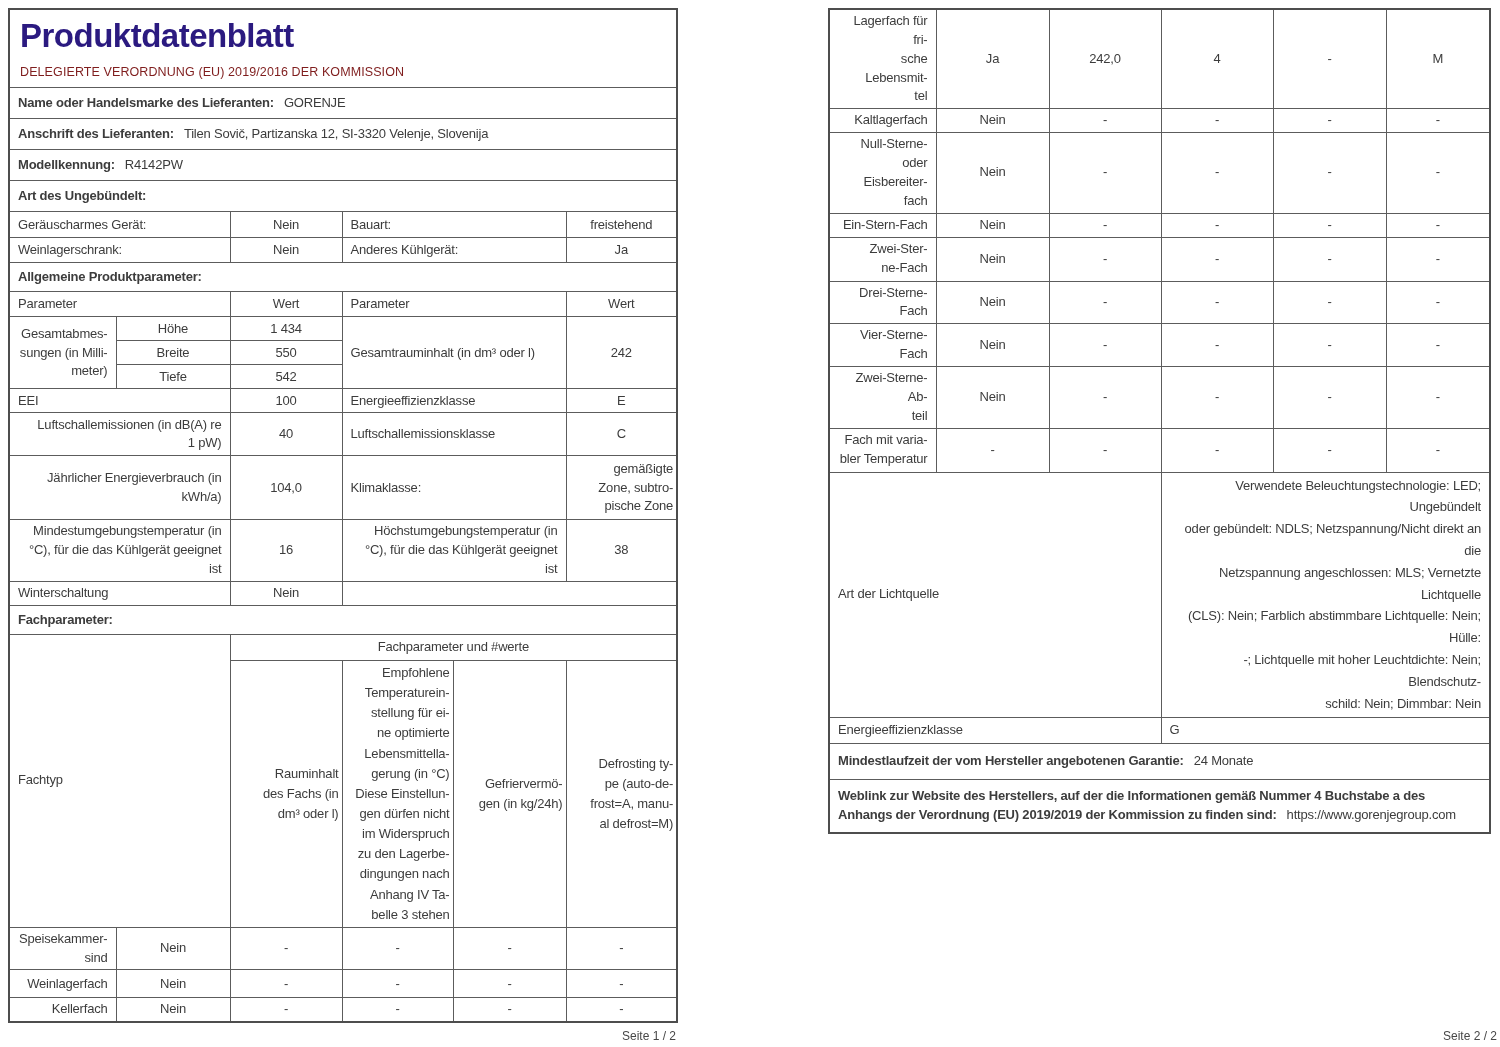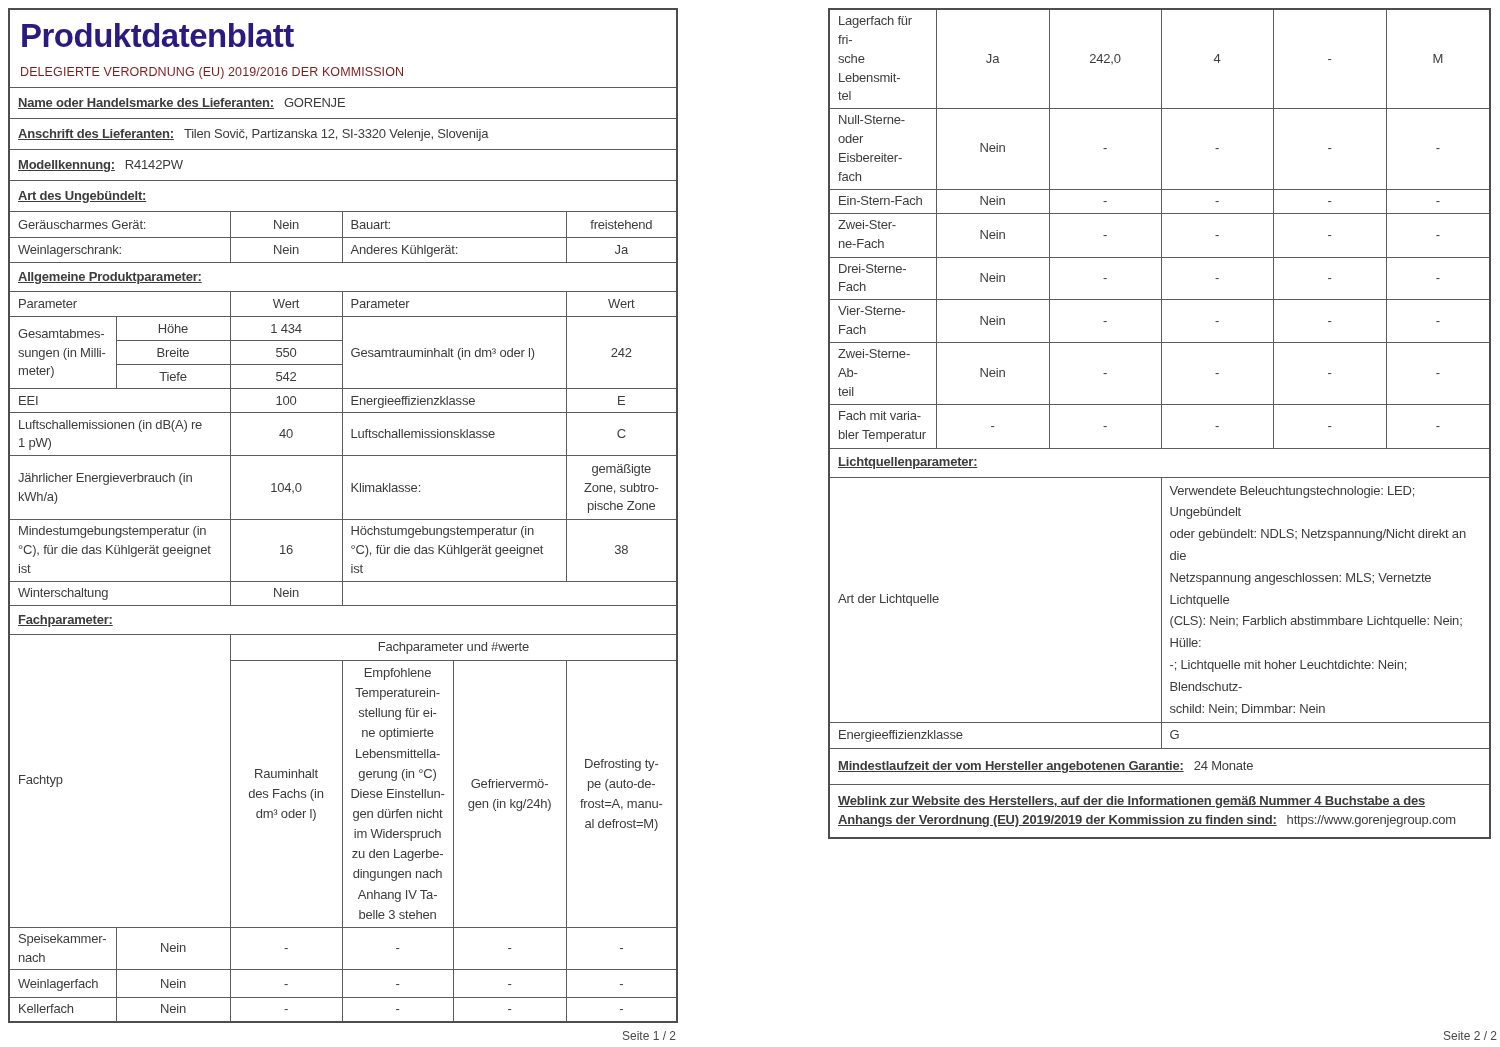--- a/index.html
+++ b/index.html
@@ -10,22 +10,22 @@
   }
   .page{position:absolute;top:8px;}
   .page-1{left:8px;width:668px;}
   .page-2{left:828px;width:661px;}
   table{border-collapse:collapse;table-layout:fixed;width:100%;border:2px solid #4d4d4d;}
   td{
     border:1px solid #5c5c5c;padding:2px 8px;font-size:13px;line-height:1.45;
     vertical-align:middle;letter-spacing:-0.2px;overflow:hidden;
   }
   .c{text-align:center;padding:2px 3px;}
-  .b{font-weight:bold;text-decoration:underline;}
-  .pre{white-space:pre-line;}
+  .b{font-weight:bold;}
+  .pre{white-space:pre-line;text-align:right;}
   .lv .val{margin-left:10px;font-weight:normal;}
   .title-cell{padding:8px 20px 6px 10px;}
   .doc-title{font-size:33px;font-weight:bold;color:#2b1a80;letter-spacing:-0.5px;line-height:1.1;}
   .doc-subtitle{font-size:12.5px;color:#7f1d1d;margin-top:9px;letter-spacing:0.1px;}
   .tall-head{line-height:1.55;}
   .light-val{line-height:1.68;}
   .footer{
     position:absolute;top:1029px;font-size:12px;color:#474747;text-align:right;letter-spacing:0;
   }
   .footer-1{left:8px;width:668px;}
@@ -186,21 +186,21 @@
       <td class="c pre tall-head">Gefriervermö-
 gen (in kg/24h)</td>
       <td class="c pre tall-head">Defrosting ty-
 pe (auto-de-
 frost=A, manu-
 al defrost=M)</td>
     </tr>
 
     <tr style="height:36px">
       <td class="pre">Speisekammer-
-nach</td>
+sind</td>
       <td class="c">Nein</td>
       <td class="c">-</td>
       <td class="c">-</td>
       <td class="c">-</td>
       <td class="c">-</td>
     </tr>
     <tr style="height:28px">
       <td class="pre">Weinlagerfach</td>
       <td class="c">Nein</td>
       <td class="c">-</td>
@@ -235,20 +235,28 @@
         <tr style="height:57px">
       <td class="pre">Lagerfach für fri-
 sche Lebensmit-
 tel</td>
       <td class="c">Ja</td>
       <td class="c">242,0</td>
       <td class="c">4</td>
       <td class="c">-</td>
       <td class="c">M</td>
     </tr>
+    <tr style="height:24px">
+      <td class="pre">Kaltlagerfach</td>
+      <td class="c">Nein</td>
+      <td class="c">-</td>
+      <td class="c">-</td>
+      <td class="c">-</td>
+      <td class="c">-</td>
+    </tr>
     <tr style="height:66px">
       <td class="pre">Null-Sterne-
 oder Eisbereiter-
 fach</td>
       <td class="c">Nein</td>
       <td class="c">-</td>
       <td class="c">-</td>
       <td class="c">-</td>
       <td class="c">-</td>
     </tr>
@@ -297,23 +305,20 @@
     <tr style="height:44px">
       <td class="pre">Fach mit varia-
 bler Temperatur</td>
       <td class="c">-</td>
       <td class="c">-</td>
       <td class="c">-</td>
       <td class="c">-</td>
       <td class="c">-</td>
     </tr>
 
-    <tr style="height:29px">
-      <td colspan="6" class="b">Lichtquellenparameter:</td>
-    </tr>
 
     <tr style="height:135px">
       <td colspan="3">Art der Lichtquelle</td>
       <td colspan="3" class="pre light-val">Verwendete Beleuchtungstechnologie: LED; Ungebündelt
 oder gebündelt: NDLS; Netzspannung/Nicht direkt an die
 Netzspannung angeschlossen: MLS; Vernetzte Lichtquelle
 (CLS): Nein; Farblich abstimmbare Lichtquelle: Nein; Hülle:
 -; Lichtquelle mit hoher Leuchtdichte: Nein; Blendschutz-
 schild: Nein; Dimmbar: Nein</td>
     </tr>

